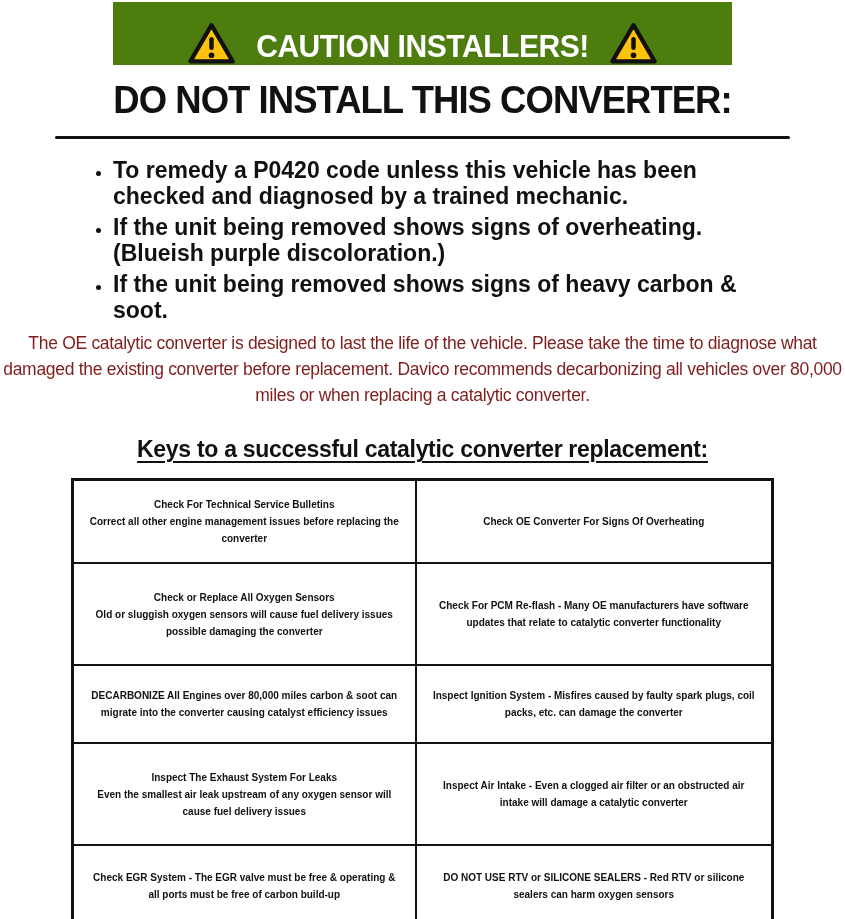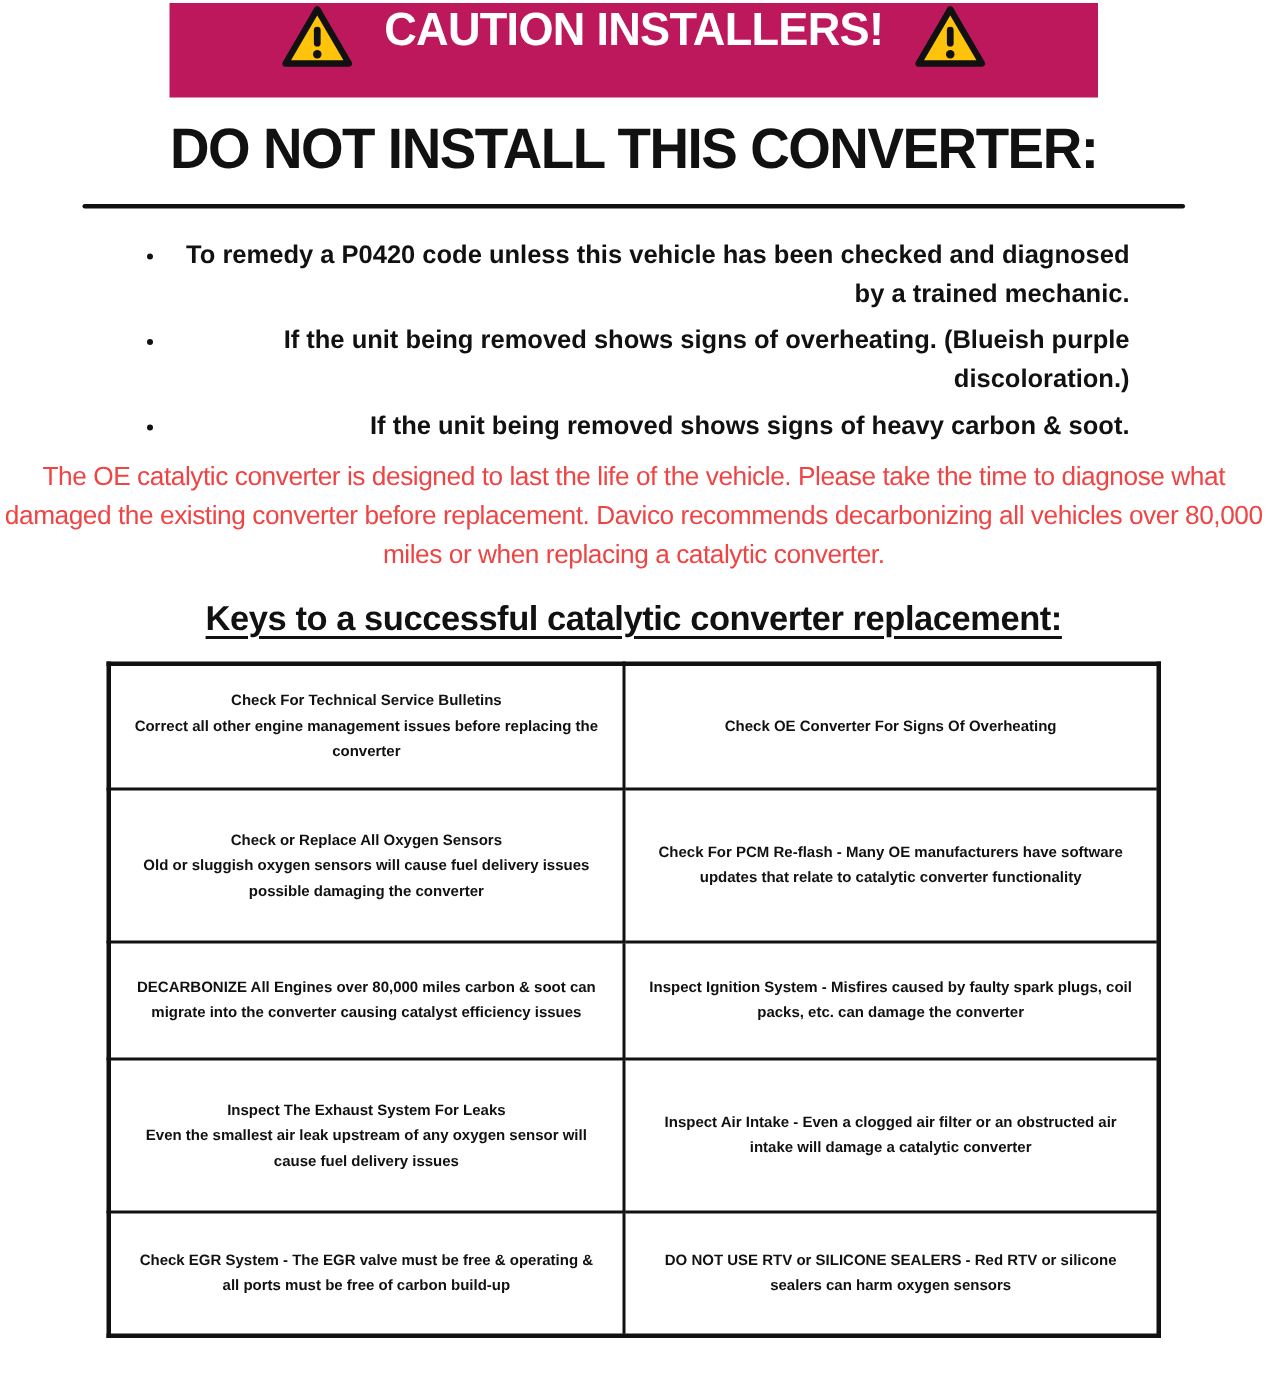--- a/index.html
+++ b/index.html
@@ -7,22 +7,22 @@
     margin: 0; padding: 0;
     width: 845px; height: 919px;
     background: #ffffff;
     font-family: "Liberation Sans", sans-serif;
     color: #111111;
     overflow: hidden;
   }
   .banner {
     width: 619px; height: 63px;
     margin: 2px auto 0 auto;
-    background: #be185d;
-    display: flex; align-items: flex-start; justify-content: center;
+    background: #4d7c0f;
+    display: flex; align-items: flex-end; justify-content: center;
     gap: 16px;
   }
   .banner-text {
     color: #ffffff;
     font-size: 31px;
     font-weight: 800;
     letter-spacing: -0.5px;
     transform: scaleX(0.97);
   }
   .warn-icon { width: 47px; height: 44px; display: block; }
@@ -39,39 +39,38 @@
     width: 735px; height: 3px;
     margin: 14px auto 0 auto;
     background: #111111;
     border-radius: 2px;
   }
   ul.bullets {
     margin: 18px 0 0 93px;
     padding-left: 20px;
     width: 660px;
     list-style: disc outside;
-    font-size: 17px;
+    font-size: 23px;
     font-weight: 700;
     line-height: 26px;
-    text-align: right;
   }
   ul.bullets li { margin-bottom: 5px; }
   ul.bullets li::marker { font-size: 0.75em; }
   .paragraph {
     margin: 7px auto 0 auto;
     width: 841px;
     text-align: center;
     font-size: 17.5px;
     line-height: 26px;
     font-weight: 400;
     letter-spacing: -0.3px;
-    color: #ef4444;
+    color: #7f1d1d;
   }
   .table-heading {
-    margin: 17px 0 0 0;
+    margin: 28px 0 0 0;
     text-align: center;
     font-size: 23px;
     font-weight: 800;
     letter-spacing: -0.3px;
     text-decoration: underline;
     text-decoration-thickness: 2px;
     text-underline-offset: 4px;
   }
   table.keys {
     width: 703px;

